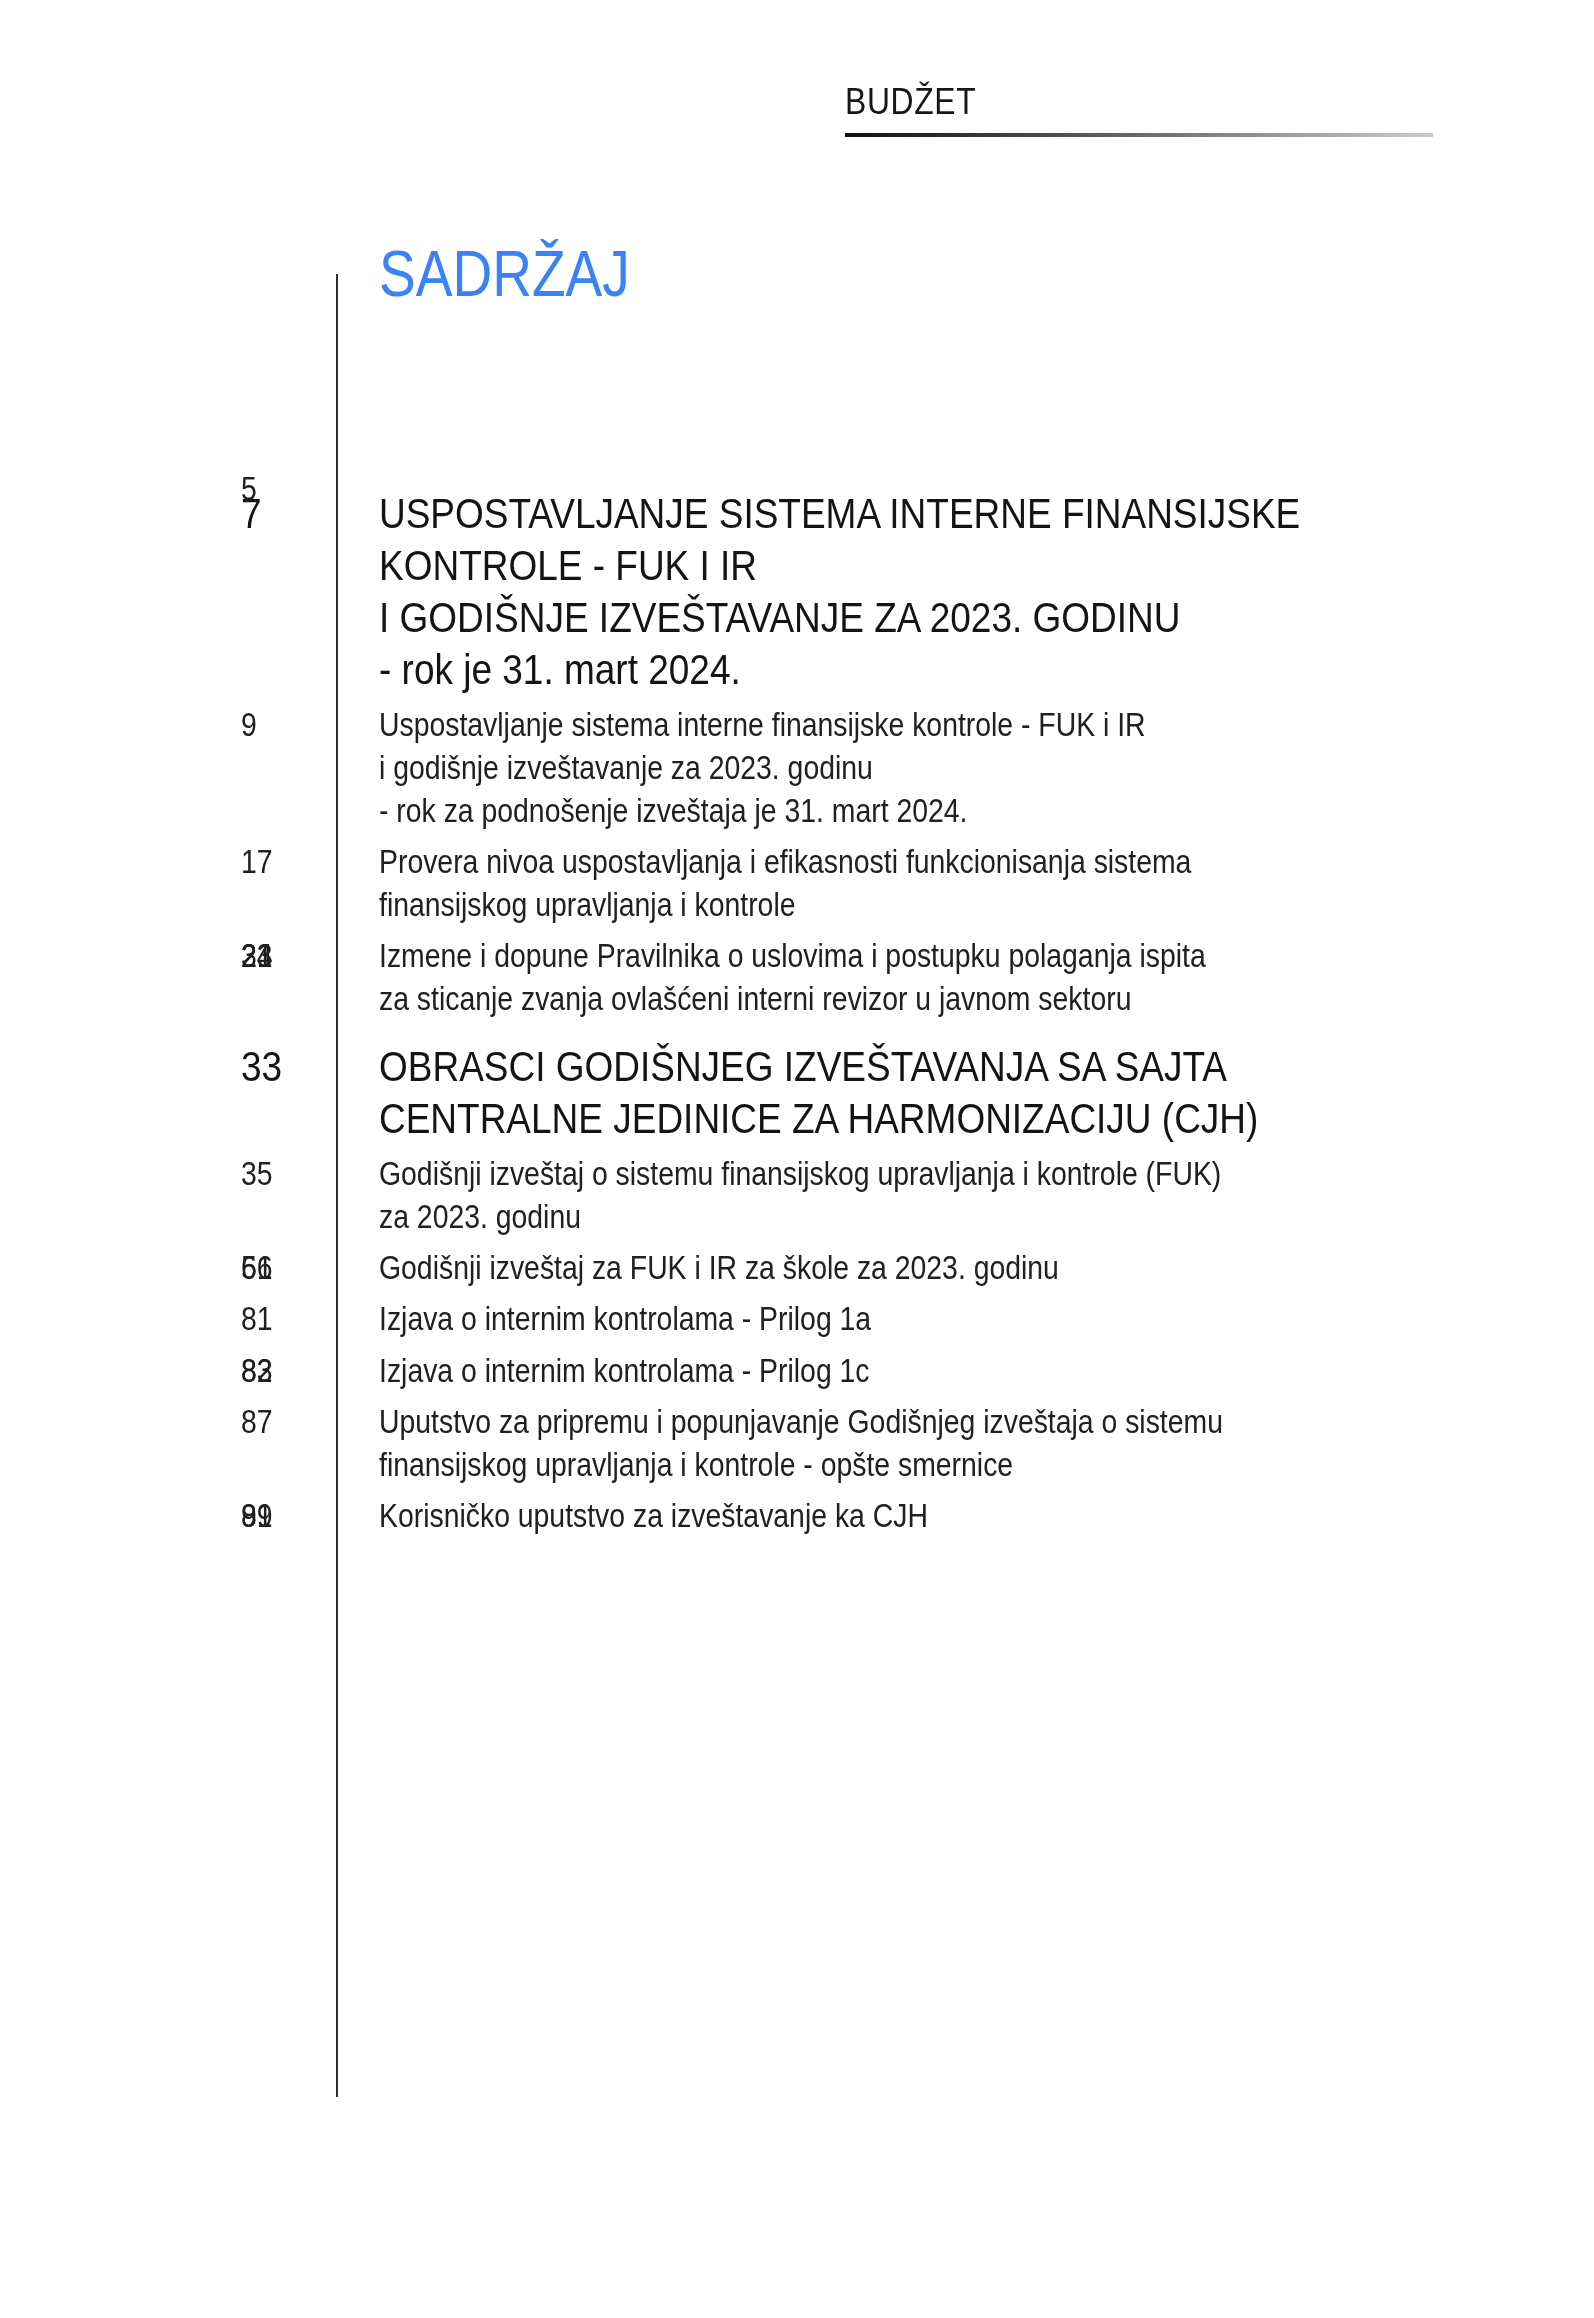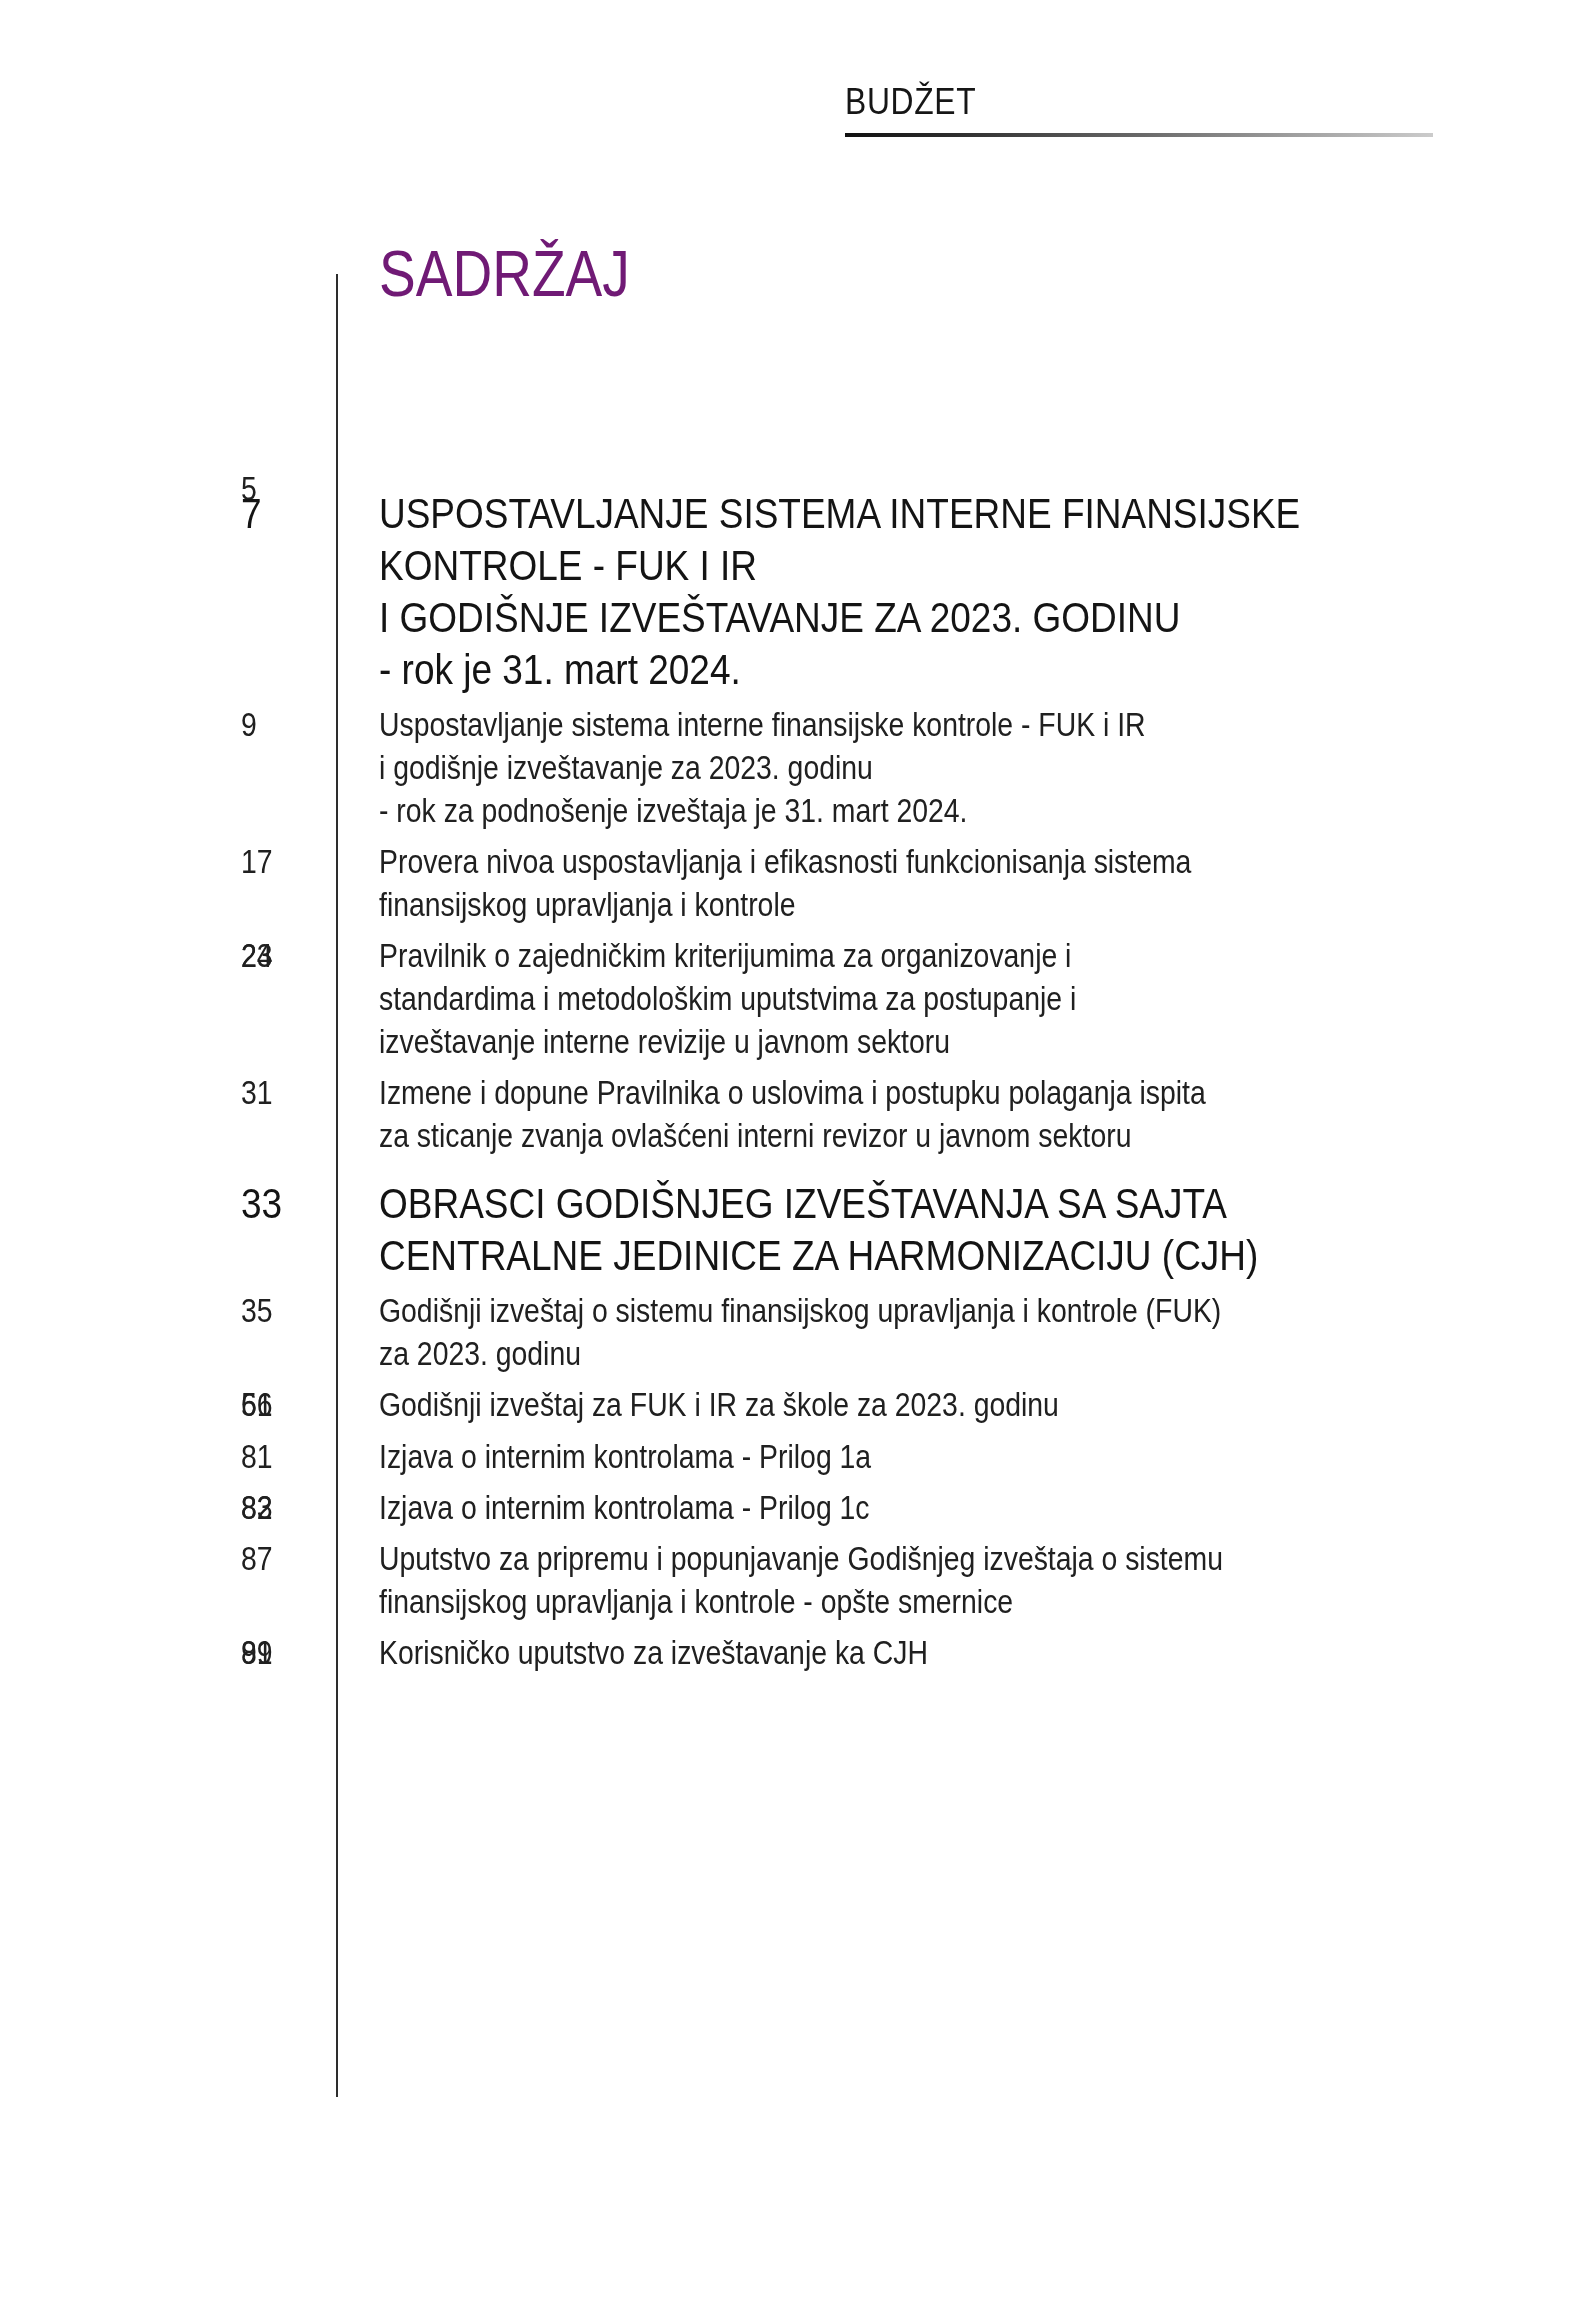--- a/index.html
+++ b/index.html
@@ -45,21 +45,21 @@
       #101010 0%, #2f2f2f 15%, #6a6a6a 40%,
       #9f9f9f 60%, #cfcfcf 80%, #f2f2f2 95%, #fafafa 100%);
   }
 
   .sadrzaj-heading {
     position: absolute;
     left: 379px;
     top: 242px;
     font-size: 64px;
     line-height: 1;
-    color: #701a75;
+    color: #3b82f6;
   }
 
   .content-divider {
     position: absolute;
     left: 336px;
     top: 274px;
     width: 1.6px;
     height: 1823px;
     background: #2d2d2d;
   }
@@ -131,25 +131,20 @@
         <span class="ln">finansijskog upravljanja i kontrole</span>
       </div>
     </div>
 
     <div class="row item">
       <span class="num cond">23</span>
     </div>
 
     <div class="row item">
       <span class="num cond">24</span>
-      <div class="lines">
-        <span class="ln">Pravilnik o zajedničkim kriterijumima za organizovanje i</span>
-        <span class="ln">standardima i metodološkim uputstvima za postupanje i</span>
-        <span class="ln">izveštavanje interne revizije u javnom sektoru</span>
-      </div>
     </div>
 
     <div class="row item">
       <span class="num cond">31</span>
       <div class="lines">
         <span class="ln">Izmene i dopune Pravilnika o uslovima i postupku polaganja ispita</span>
         <span class="ln">za sticanje zvanja ovlašćeni interni revizor u javnom sektoru</span>
       </div>
     </div>
 

